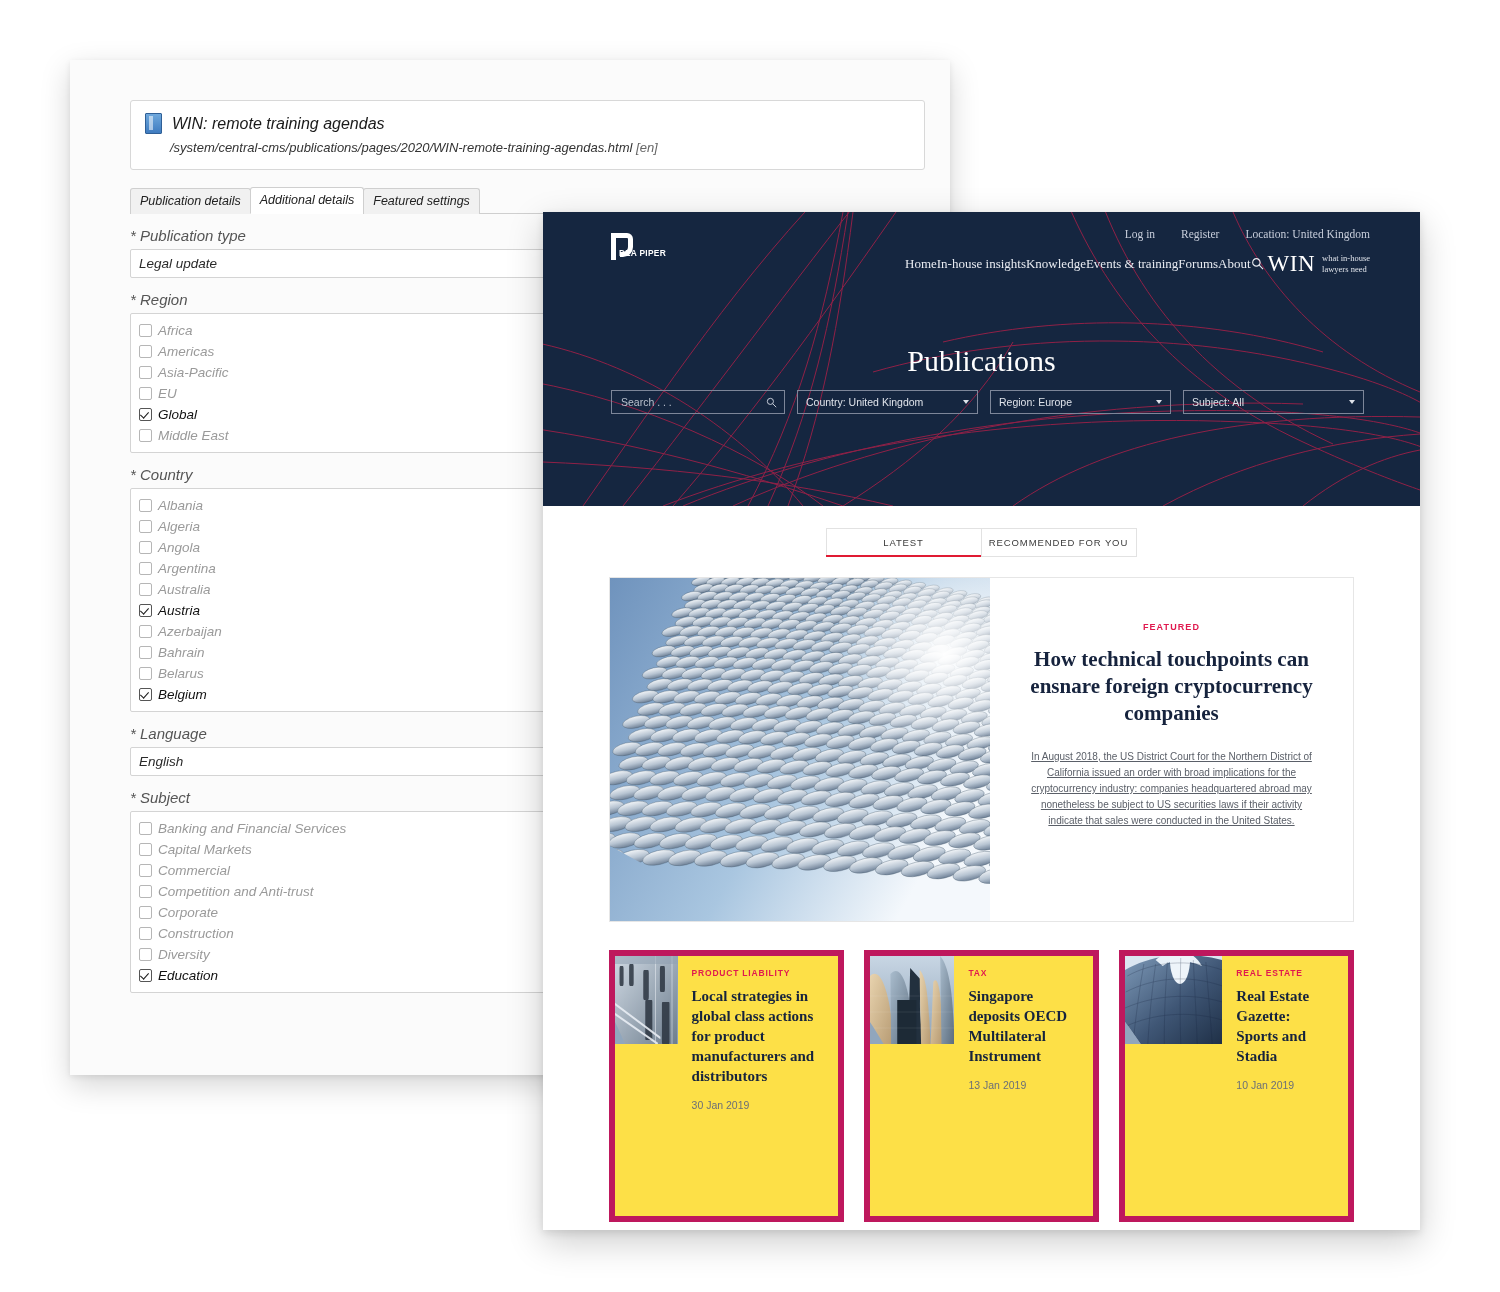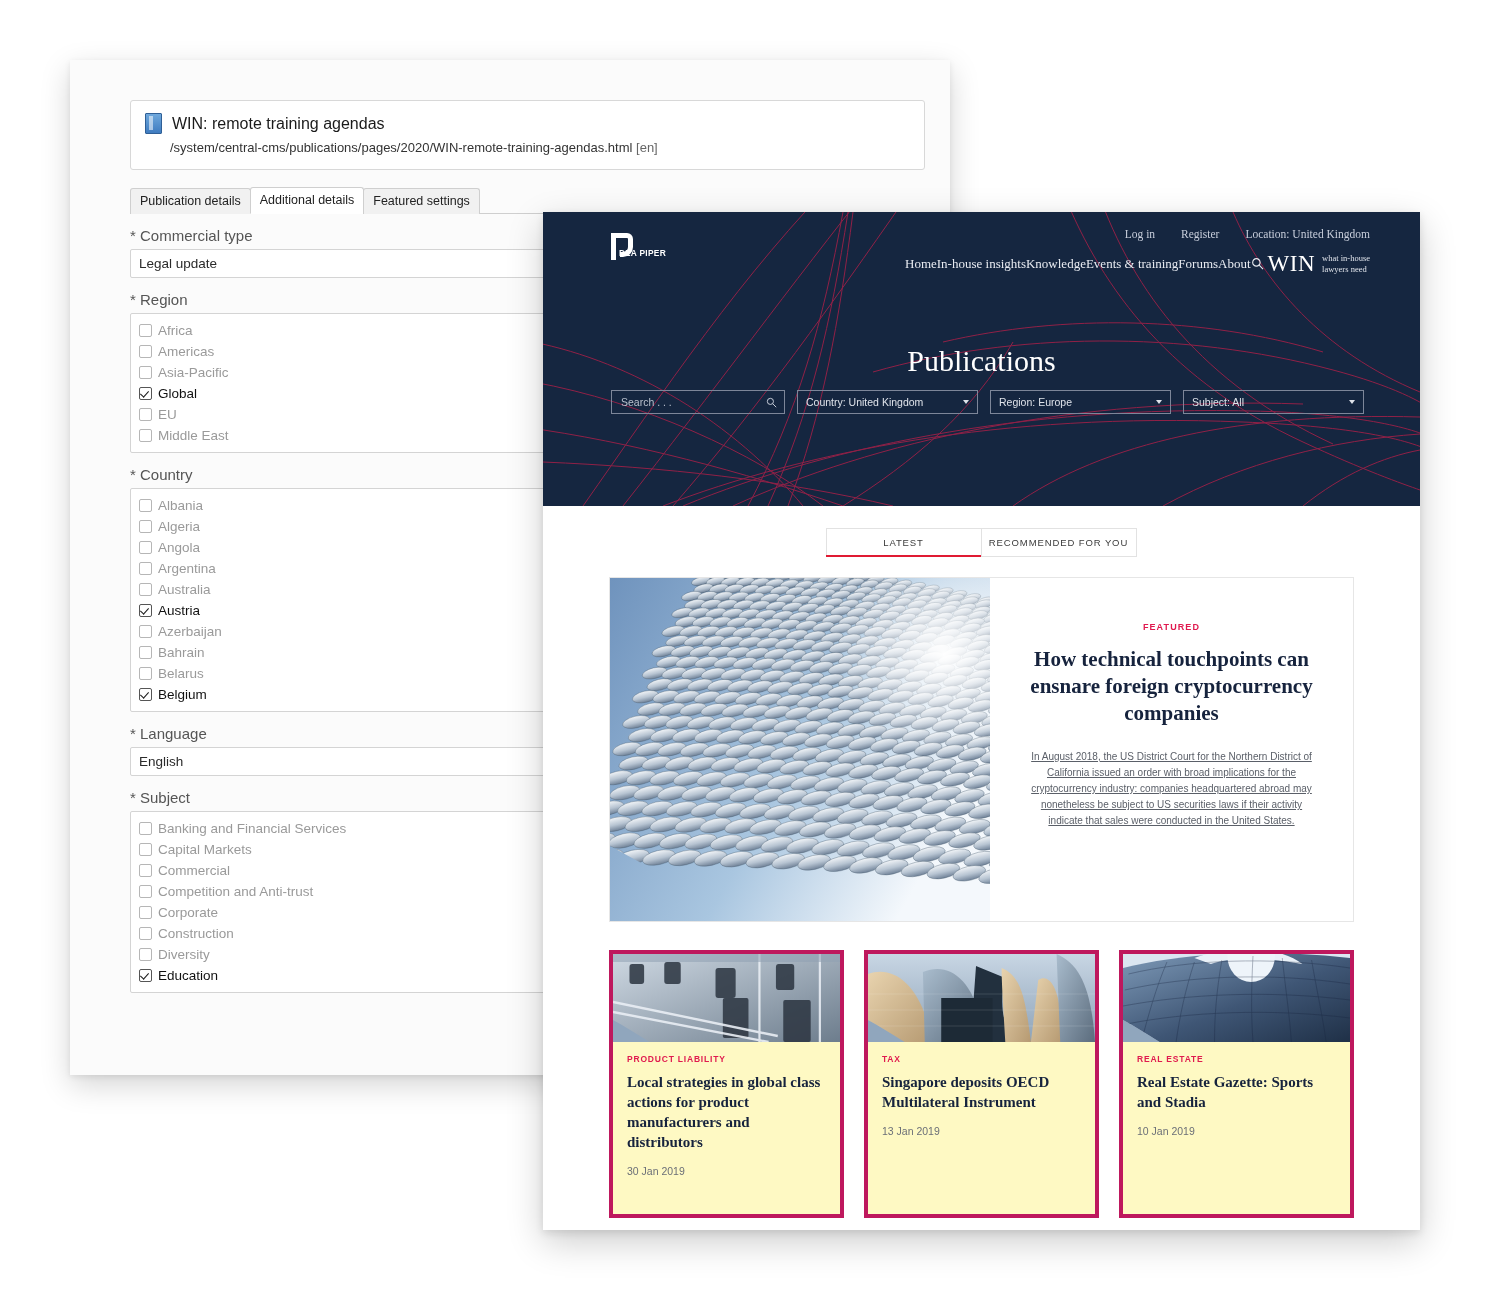--- a/index.html
+++ b/index.html
@@ -9,20 +9,21 @@
     font-family:"Liberation Sans", sans-serif;
     position:relative;overflow:hidden;
   }
 
   
   .cms-window{
     position:absolute;left:70px;top:60px;width:880px;height:1015px;
     background:#fbfbfb;
     box-shadow:0 10px 28px rgba(0,0,0,.17), 0 2px 6px rgba(0,0,0,.08);
     overflow:hidden;
+    font-style:italic;
   }
   .cms-inner{position:absolute;left:60px;top:40px;right:0;bottom:0;}
 
   .page-header{
     margin:0 10px 0 0;
     background:#fff;border:1px solid #d8d8d8;border-radius:3px;
     padding:12px 14px 14px 14px;
     width:795px;box-sizing:border-box;
   }
   .page-header-row{display:flex;align-items:center;gap:10px;}
@@ -186,21 +187,21 @@
     color:#16233d;margin:0 0 22px 0;
   }
   .featured-p{
     font-size:10px;line-height:1.62;color:#5a5f68;margin:0;text-decoration:underline;
   }
 
   .card-row{
     display:flex;gap:20px;margin:28px 66px 0 66px;
   }
   .mini-card{
-    flex:1;border:4px solid #be185d;background:#fef9c3;display:flex;flex-direction:column;
+    flex:1;border:6px solid #be185d;background:#fde047;display:flex;
     min-height:260px;
   }
   .mini-img{height:88px;position:relative;overflow:hidden;background:#90a6bd;}
   .mini-body{padding:12px 14px 18px 14px;}
   .mini-eyebrow{
     font-size:8.5px;letter-spacing:.8px;color:#e01a4f;font-weight:bold;
     margin-bottom:9px;
   }
   .mini-h{
     font-family:"Liberation Serif", serif;font-size:15px;line-height:1.33;
@@ -226,44 +227,44 @@
         <span class="lang">[en]</span>
       </div>
     </div>
 
     <div class="tabstrip">
       <div class="tab">Publication details</div>
       <div class="tab active">Additional details</div>
       <div class="tab">Featured settings</div>
     </div>
 
-    <div class="field-label">* Commercial type</div>
+    <div class="field-label">* Publication type</div>
     <div class="text-field">Legal update</div>
 
     <div class="field-label">* Region</div>
     <div class="check-box-panel">
       <div class="check-row">
         <span class="cbx"></span>
         <span class="check-label">Africa</span>
       </div>
       <div class="check-row">
         <span class="cbx"></span>
         <span class="check-label">Americas</span>
       </div>
       <div class="check-row">
         <span class="cbx"></span>
         <span class="check-label">Asia-Pacific</span>
+      </div>
+      <div class="check-row">
+        <span class="cbx"></span>
+        <span class="check-label">EU</span>
       </div>
       <div class="check-row checked">
         <span class="cbx checked"></span>
         <span class="check-label">Global</span>
-      </div>
-      <div class="check-row">
-        <span class="cbx"></span>
-        <span class="check-label">EU</span>
       </div>
       <div class="check-row">
         <span class="cbx"></span>
         <span class="check-label">Middle East</span>
       </div>
     </div>
 
     <div class="field-label">* Country</div>
     <div class="check-box-panel">
       <div class="check-row">

